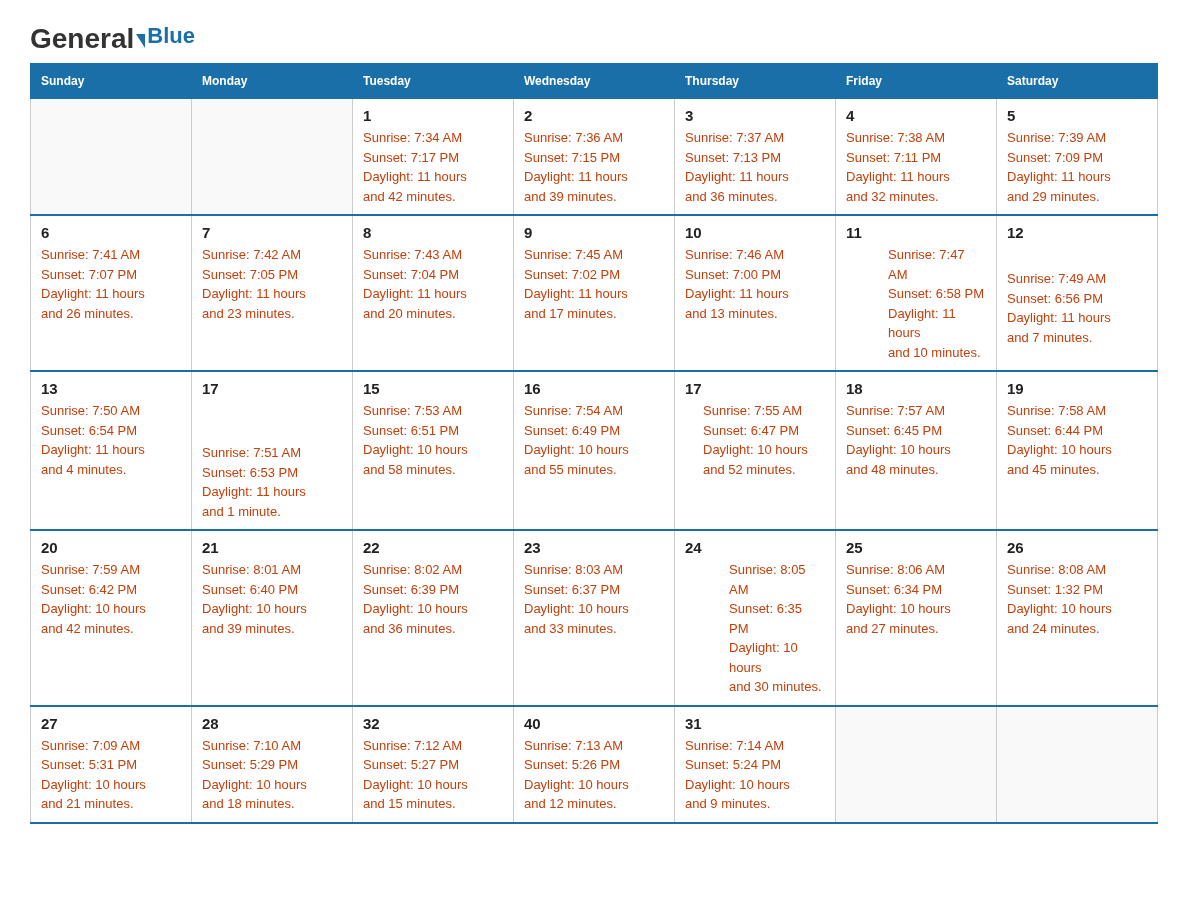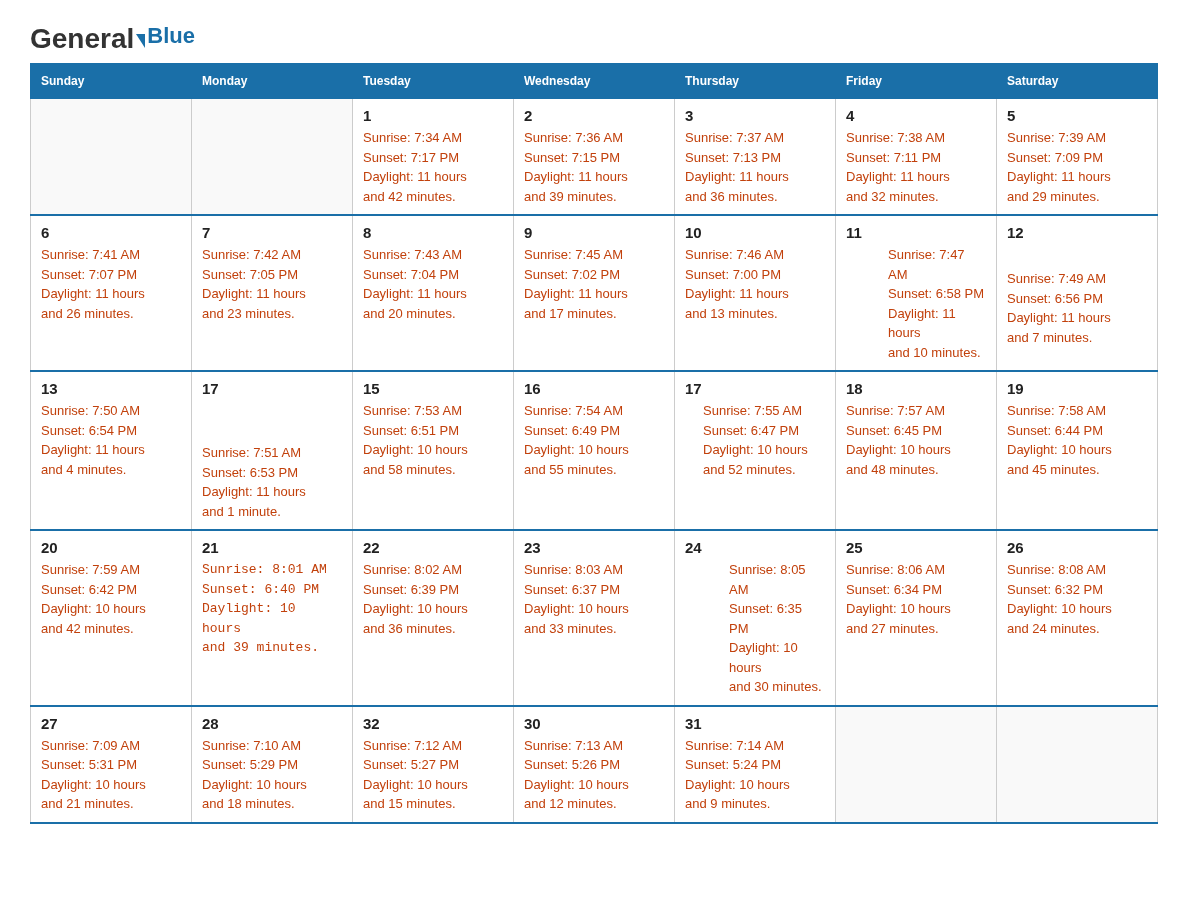--- a/index.html
+++ b/index.html
@@ -274,21 +274,21 @@
       <tr>
         <td>
           <span class="day-number">20</span>
           <div class="day-info" style="white-space: pre-line;">Sunrise: 7:59 AM
 Sunset: 6:42 PM
 Daylight: 10 hours
 and 42 minutes.</div>
         </td>
         <td>
           <span class="day-number">21</span>
-          <div class="day-info" style="white-space: pre-line; font-family: Liberation Mono, monospace;">Sunrise: 8:01 AM
+          <div class="day-info" style="white-space: pre-line;">Sunrise: 8:01 AM
 Sunset: 6:40 PM
 Daylight: 10 hours
 and 39 minutes.</div>
         </td>
         <td>
           <span class="day-number">22</span>
           <div class="day-info" style="white-space: pre-line;">Sunrise: 8:02 AM
 Sunset: 6:39 PM
 Daylight: 10 hours
 and 36 minutes.</div>
@@ -310,21 +310,21 @@
         <td>
           <span class="day-number">25</span>
           <div class="day-info" style="white-space: pre-line;">Sunrise: 8:06 AM
 Sunset: 6:34 PM
 Daylight: 10 hours
 and 27 minutes.</div>
         </td>
         <td>
           <span class="day-number">26</span>
           <div class="day-info" style="white-space: pre-line;">Sunrise: 8:08 AM
-Sunset: 6:32 PM
+Sunset: 1:32 PM
 Daylight: 10 hours
 and 24 minutes.</div>
         </td>
       </tr>
       <tr>
         <td>
           <span class="day-number">27</span>
           <div class="day-info" style="white-space: pre-line;">Sunrise: 7:09 AM
 Sunset: 5:31 PM
 Daylight: 10 hours
@@ -338,21 +338,21 @@
 and 18 minutes.</div>
         </td>
         <td>
           <span class="day-number">32</span>
           <div class="day-info" style="white-space: pre-line;">Sunrise: 7:12 AM
 Sunset: 5:27 PM
 Daylight: 10 hours
 and 15 minutes.</div>
         </td>
         <td>
-          <span class="day-number">30</span>
+          <span class="day-number">40</span>
           <div class="day-info" style="white-space: pre-line;">Sunrise: 7:13 AM
 Sunset: 5:26 PM
 Daylight: 10 hours
 and 12 minutes.</div>
         </td>
         <td>
           <span class="day-number">31</span>
           <div class="day-info" style="white-space: pre-line;">Sunrise: 7:14 AM
 Sunset: 5:24 PM
 Daylight: 10 hours

